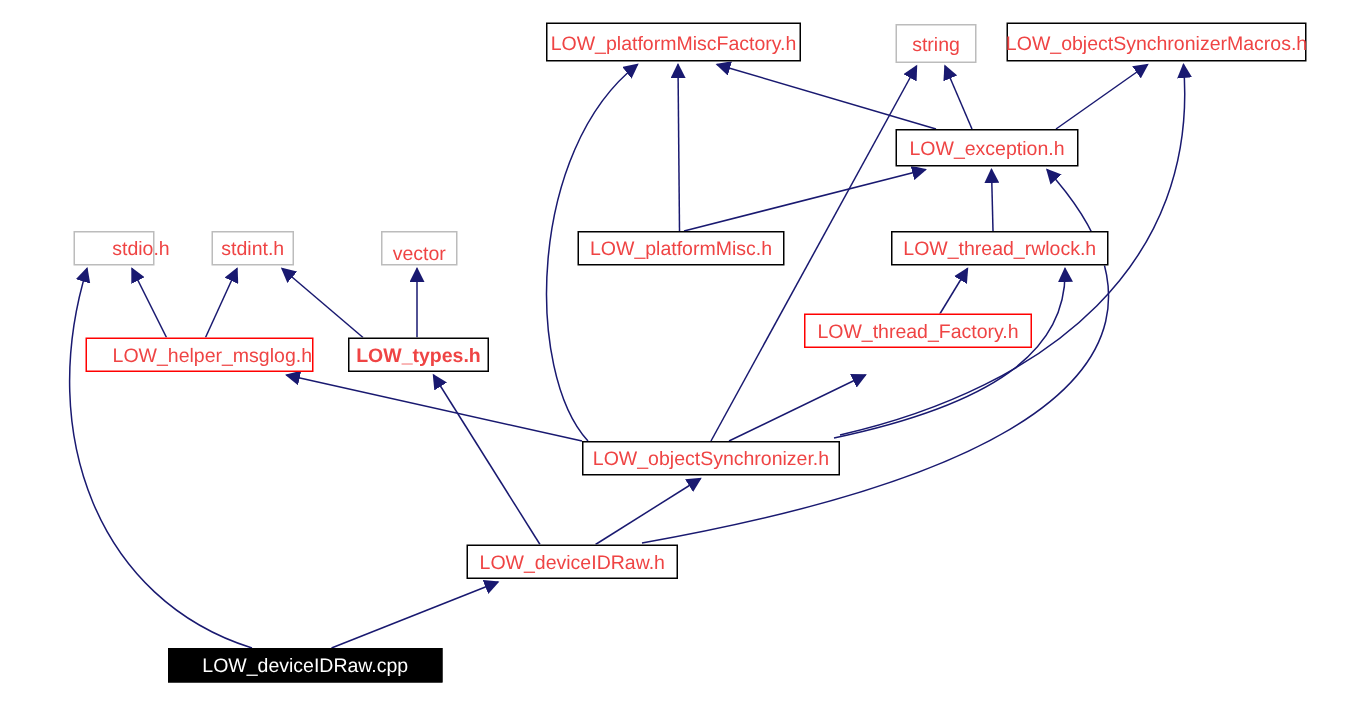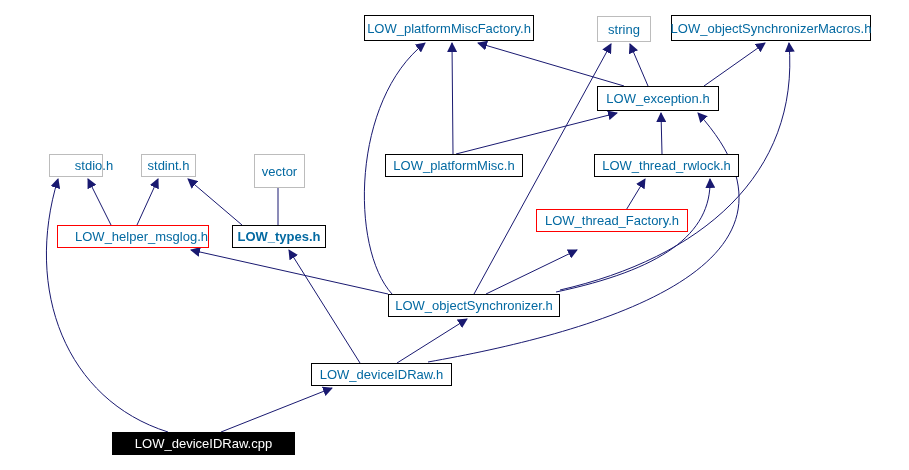--- a/index.html
+++ b/index.html
@@ -11,21 +11,21 @@
     overflow:hidden;
   }
   #edges {
     position:absolute; left:0; top:0; width:909px; height:470px;
   }
   .node {
     position:absolute;
     box-sizing:border-box;
     border:1px solid #000000;
     background:#ffffff;
-    color:#0369a1;
+    color:#ef4444;
     font-size:13px;
     display:flex; align-items:center; justify-content:center;
     white-space:nowrap;
     cursor:pointer;
     z-index:2;
   }
   .node.external { border-color:#bcbcbc; }
   .node.incomplete { border-color:#ff0000; }
   .node.main { background:#000000; color:#ffffff; border-color:#000000; }
   .edge { fill:none; stroke-width:1px; }
@@ -77,21 +77,21 @@
       </div>
       <div class="node default" style="left: 597px; top: 86px; width: 122px; height: 25px;">
         <span>LOW_exception.h</span>
       </div>
       <div class="node external" style="left: 49px; top: 154px; width: 54px; height: 23px; padding-left: 36px;">
         <span>stdio.h</span>
       </div>
       <div class="node external" style="left: 141px; top: 154px; width: 55px; height: 23px;">
         <span>stdint.h</span>
       </div>
-      <div class="node external" style="left: 254px; top: 154px; width: 51px; height: 34px;">
+      <div class="node external" style="left: 254px; top: 154px; width: 51px; height: 23px; align-items: flex-end;">
         <span>vector</span>
       </div>
       <div class="node default" style="left: 385px; top: 154px; width: 138px; height: 23px;">
         <span>LOW_platformMisc.h</span>
       </div>
       <div class="node default" style="left: 594px; top: 154px; width: 145px; height: 23px;">
         <span>LOW_thread_rwlock.h</span>
       </div>
       <div class="node incomplete" style="left: 57px; top: 225px; width: 152px; height: 23px; justify-content: flex-end;">
         <span>LOW_helper_msglog.h</span>

